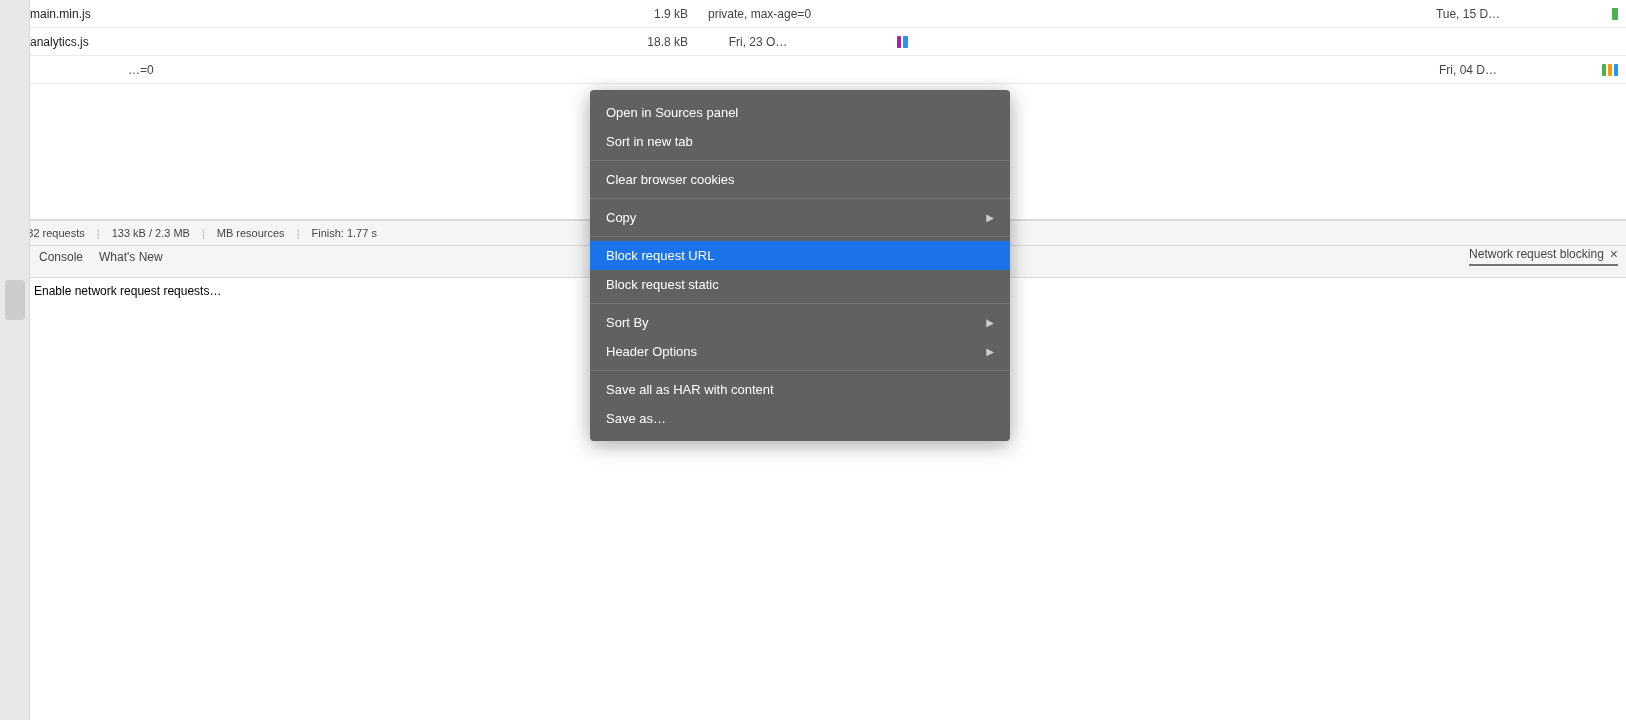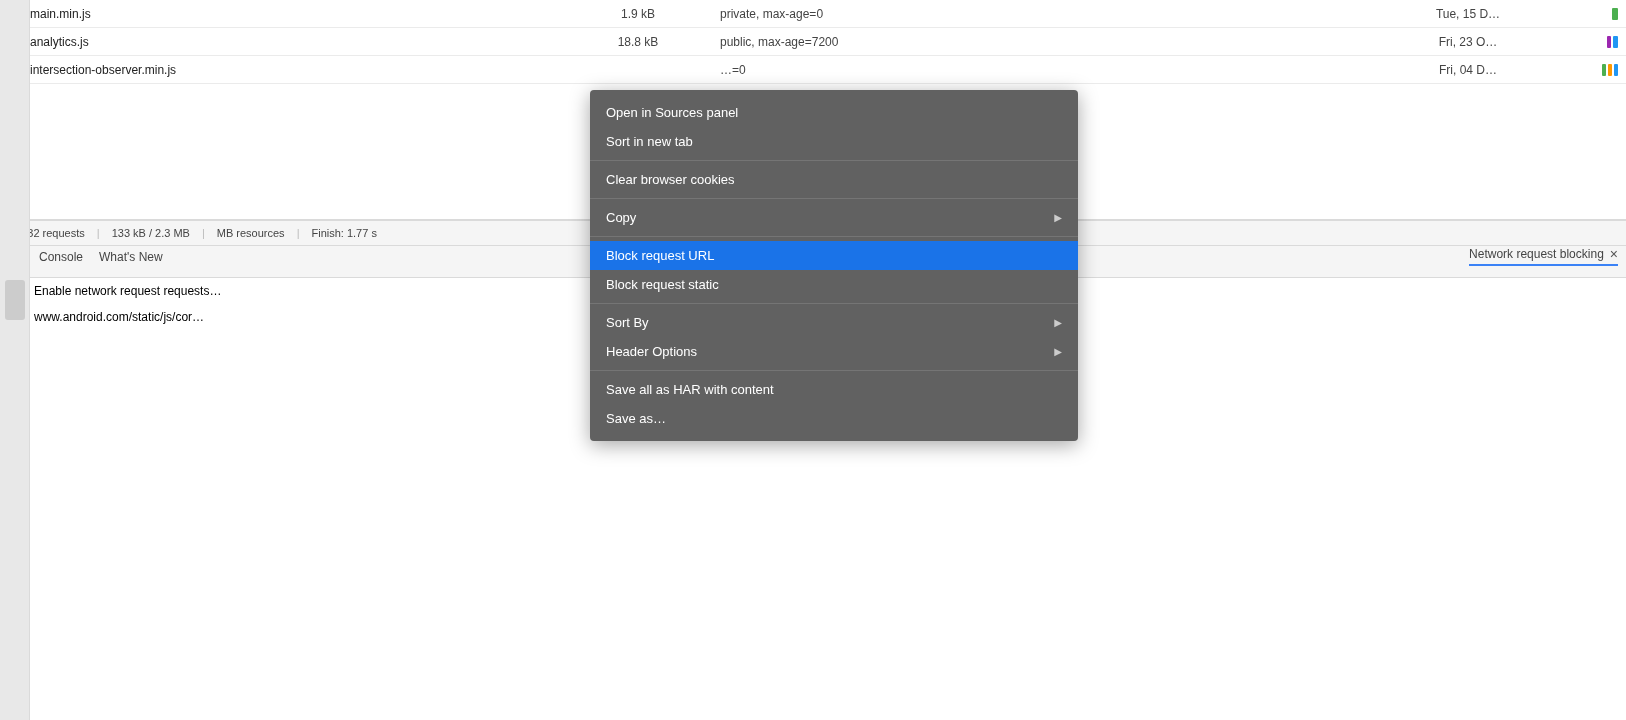--- a/index.html
+++ b/index.html
@@ -68,27 +68,27 @@
       flex: 0 0 580px;
       display: flex;
       align-items: center;
       overflow: hidden;
       text-overflow: ellipsis;
       white-space: nowrap;
     }
 
     .row-size {
       flex: 0 0 100px;
-      text-align: center;
+      text-align: right;
       color: #444;
     }
 
     .row-cache {
       flex: 1;
-      padding-left: 32px;
+      padding-left: 20px;
       color: #444;
     }
 
     .row-date {
       flex: 0 0 140px;
       text-align: center;
       color: #444;
     }
 
     .row-waterfall {
@@ -158,21 +158,21 @@
       padding: 4px 0;
     }
 
     .network-blocking-tab {
       margin-left: auto;
       display: flex;
       align-items: center;
       gap: 6px;
       font-size: 12px;
       color: #444;
-      border-bottom: 2px solid #3b82f6;
+      border-bottom: 2px solid #737373;
       padding-bottom: 2px;
     }
 
     .close-btn {
       cursor: pointer;
       color: #555;
       font-size: 14px;
     }
 
     
@@ -209,21 +209,21 @@
       border: 1.5px solid #888;
       border-radius: 2px;
       flex-shrink: 0;
     }
 
     
     .context-menu {
       position: absolute;
       top: 90px;
       left: 590px;
-      width: 488px;
+      width: 420px;
       background: #616161;
       border-radius: 4px;
       box-shadow: 0 4px 20px rgba(0,0,0,0.35);
       z-index: 1000;
       padding: 4px 0;
       color: #fff;
     }
 
     .menu-section {
       padding: 4px 0;
@@ -293,33 +293,28 @@
         <div class="waterfall-bar" style="width:6px; background:#4caf50;"></div>
       </div>
     </div>
 
     <div class="table-row">
       <div class="row-name">
         <span class="file-icon"></span>
         <span>analytics.js</span>
       </div>
       <div class="row-size">18.8 kB</div>
-      <div class="row-cache">public, max-age=7200</div>
       <div class="row-date">Fri, 23 O…</div>
       <div class="row-waterfall">
         <div class="waterfall-bar" style="width:4px; background:#9c27b0;"></div>
         <div class="waterfall-bar" style="width:5px; background:#2196f3;"></div>
       </div>
     </div>
 
     <div class="table-row">
-      <div class="row-name">
-        <span class="file-icon"></span>
-        <span>intersection-observer.min.js</span>
-      </div>
       <div class="row-size"></div>
       <div class="row-cache">…=0</div>
       <div class="row-date">Fri, 04 D…</div>
       <div class="row-waterfall">
         <div class="waterfall-bar" style="width:4px; background:#4caf50;"></div>
         <div class="waterfall-bar" style="width:4px; background:#ff9800;"></div>
         <div class="waterfall-bar" style="width:4px; background:#2196f3;"></div>
       </div>
     </div>
   </div>
@@ -342,24 +337,20 @@
       <div class="network-blocking-tab">
         <span>Network request blocking</span>
         <span class="close-btn">×</span>
       </div>
     </div>
 
     <div class="blocking-row">
       <div class="checkbox-blue"></div>
       <span>Enable network request requests…</span>
     </div>
-    <div class="blocking-row">
-      <div class="checkbox-empty"></div>
-      <span>www.android.com/static/js/cor…</span>
-    </div>
   </div>
 
   <div class="left-sidebar">
     <div class="sidebar-handle"></div>
   </div>
 
   <div class="context-menu">
 
     <div class="menu-section">
       <div class="menu-item">

